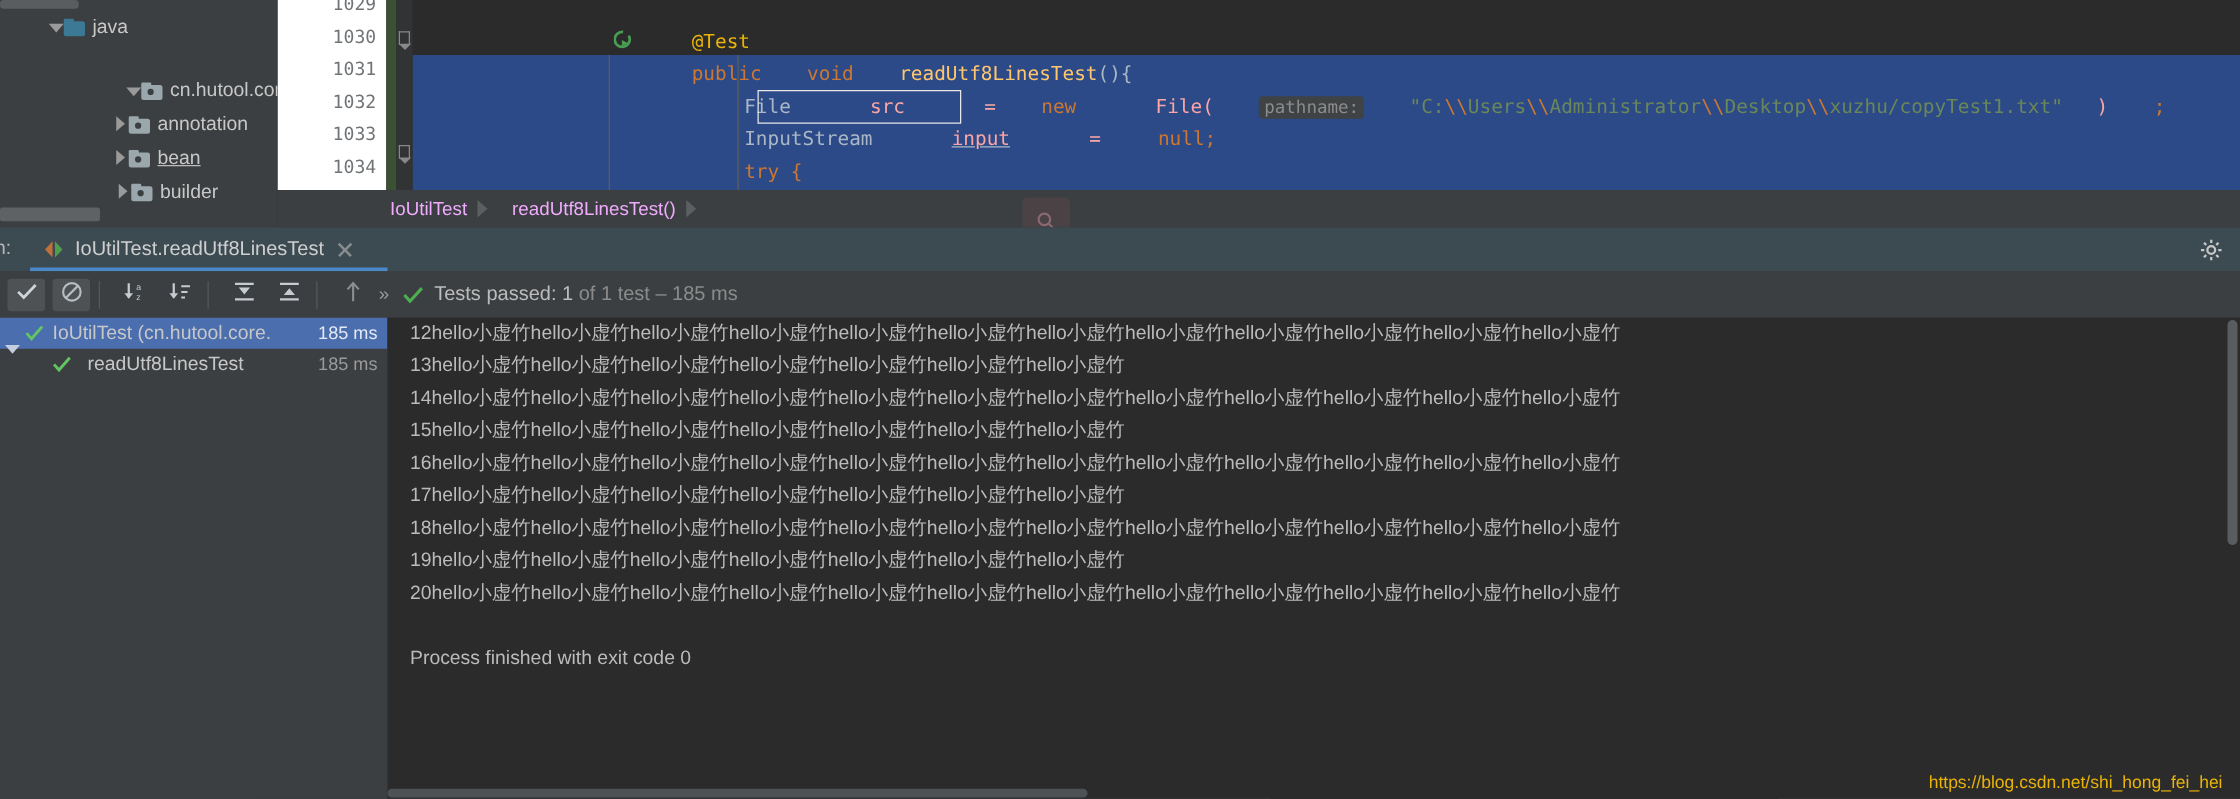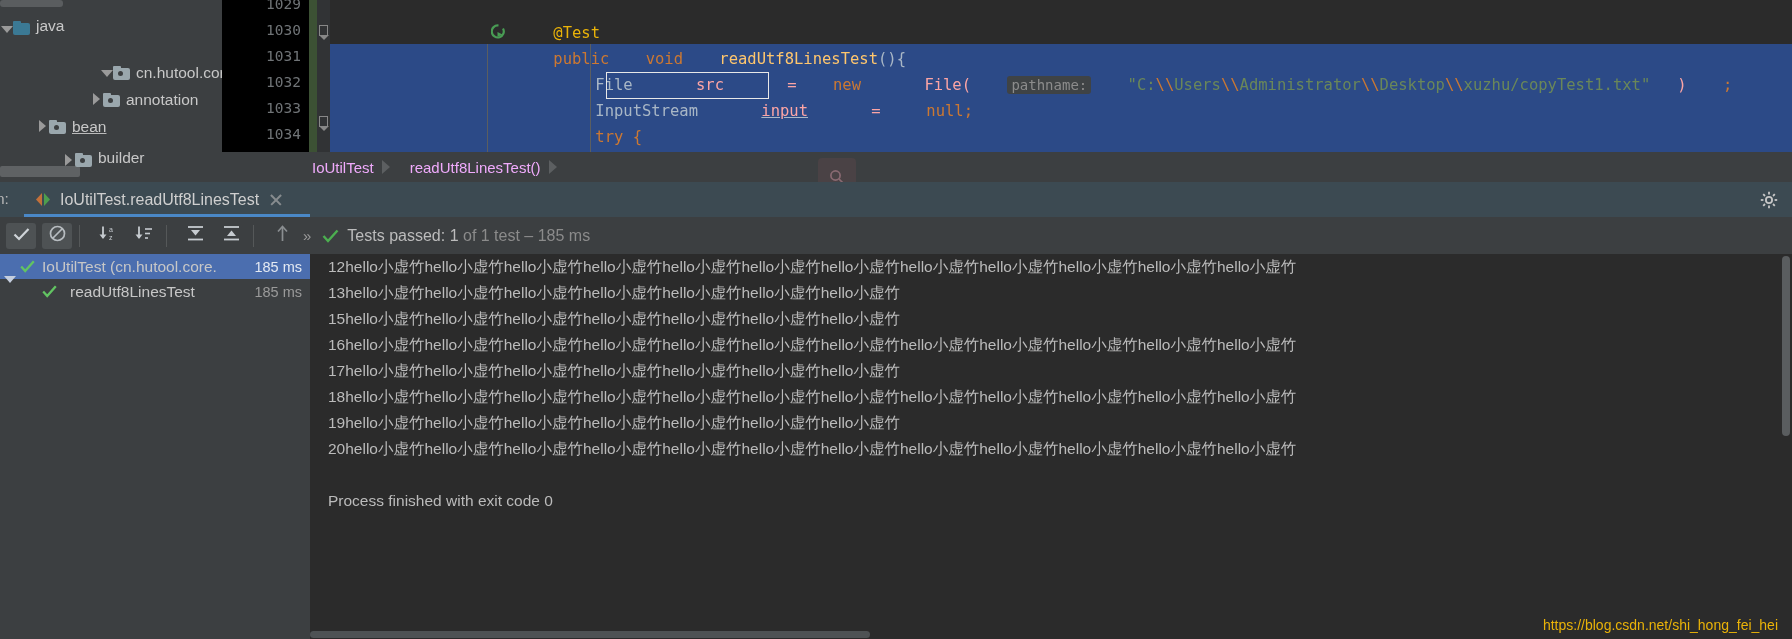--- a/index.html
+++ b/index.html
@@ -124,21 +124,21 @@
     width: 1570px;
     height: 182px;
     background: #2b2b2b;
     overflow: hidden;
     font-family: "DejaVu Sans Mono", monospace;
   }
   .gutter {
     position: absolute;
     left: 0; top: 0;
     width: 87px; height: 152px;
-    background: #000000;
+    background: #ffffff;
   }
   .gutter-num {
     position: absolute;
     right: 8px;
     font-size: 14.5px;
     color: #707477;
     font-family: "DejaVu Sans Mono", monospace;
     text-align: right;
   }
   .gutter-strip {
@@ -477,21 +477,21 @@
 <body>
 
 <div class="app">
 
   <div class="top-area">
 
     <div class="project-tree">
       <div class="scroll-stub"></div>
       <div class="scroll-stub2"></div>
 
-      <div class="tree-row" style="margin-top:8px; align-items:flex-end;">
+      <div class="tree-row" style="margin-top:8px; padding-left:38px;">
         <span class="tree-arrow down"></span>
         <span class="folder-icon blue">
             <span class="tab"></span>
             <span class="body"></span>
           </span>
         <span class="tree-label">java</span>
       </div>
 
       <div class="tree-row" style="padding-left:100px;margin-top:24px;">
         <span class="tree-arrow down"></span>
@@ -504,30 +504,30 @@
 
       <div class="tree-row" style="padding-left:90px;">
         <span class="tree-arrow right"></span>
         <span class="folder-icon grey">
             <span class="tab"></span>
             <span class="body"></span>
           </span>
         <span class="tree-label">annotation</span>
       </div>
 
-      <div class="tree-row" style="padding-left:36px;text-decoration:underline;">
+      <div class="tree-row" style="padding-left:90px;text-decoration:underline;">
         <span class="tree-arrow right"></span>
         <span class="folder-icon grey">
             <span class="tab"></span>
             <span class="body"></span>
           </span>
         <span class="tree-label">bean</span>
       </div>
 
-      <div class="tree-row" style="padding-left:62px;align-items:flex-end;">
+      <div class="tree-row" style="padding-left:92px;">
         <span class="tree-arrow right"></span>
         <span class="folder-icon grey">
             <span class="tab"></span>
             <span class="body"></span>
           </span>
         <span class="tree-label">builder</span>
       </div>
 
       <div class="tree-row" style="padding-left:90px;margin-top:28px;">
         <span class="tree-arrow right"></span>
@@ -772,20 +772,21 @@
         </span>
         <span class="tlabel" style="padding-left:6px;">readUtf8LinesTest</span>
         <span class="ttime">185 ms</span>
       </div>
     </div>
 
     <div class="console">
       <div class="console-lines">
         <div class="console-line">12hello小虚竹hello小虚竹hello小虚竹hello小虚竹hello小虚竹hello小虚竹hello小虚竹hello小虚竹hello小虚竹hello小虚竹hello小虚竹hello小虚竹</div>
         <div class="console-line">13hello小虚竹hello小虚竹hello小虚竹hello小虚竹hello小虚竹hello小虚竹hello小虚竹</div>
+        <div class="console-line">14hello小虚竹hello小虚竹hello小虚竹hello小虚竹hello小虚竹hello小虚竹hello小虚竹hello小虚竹hello小虚竹hello小虚竹hello小虚竹hello小虚竹</div>
         <div class="console-line">15hello小虚竹hello小虚竹hello小虚竹hello小虚竹hello小虚竹hello小虚竹hello小虚竹</div>
         <div class="console-line">16hello小虚竹hello小虚竹hello小虚竹hello小虚竹hello小虚竹hello小虚竹hello小虚竹hello小虚竹hello小虚竹hello小虚竹hello小虚竹hello小虚竹</div>
         <div class="console-line">17hello小虚竹hello小虚竹hello小虚竹hello小虚竹hello小虚竹hello小虚竹hello小虚竹</div>
         <div class="console-line">18hello小虚竹hello小虚竹hello小虚竹hello小虚竹hello小虚竹hello小虚竹hello小虚竹hello小虚竹hello小虚竹hello小虚竹hello小虚竹hello小虚竹</div>
         <div class="console-line">19hello小虚竹hello小虚竹hello小虚竹hello小虚竹hello小虚竹hello小虚竹hello小虚竹</div>
         <div class="console-line">20hello小虚竹hello小虚竹hello小虚竹hello小虚竹hello小虚竹hello小虚竹hello小虚竹hello小虚竹hello小虚竹hello小虚竹hello小虚竹hello小虚竹</div>
         <div class="console-line"></div>
         <div class="console-line">Process finished with exit code 0</div>
       </div>
       <div class="console-scroll-v"></div>

